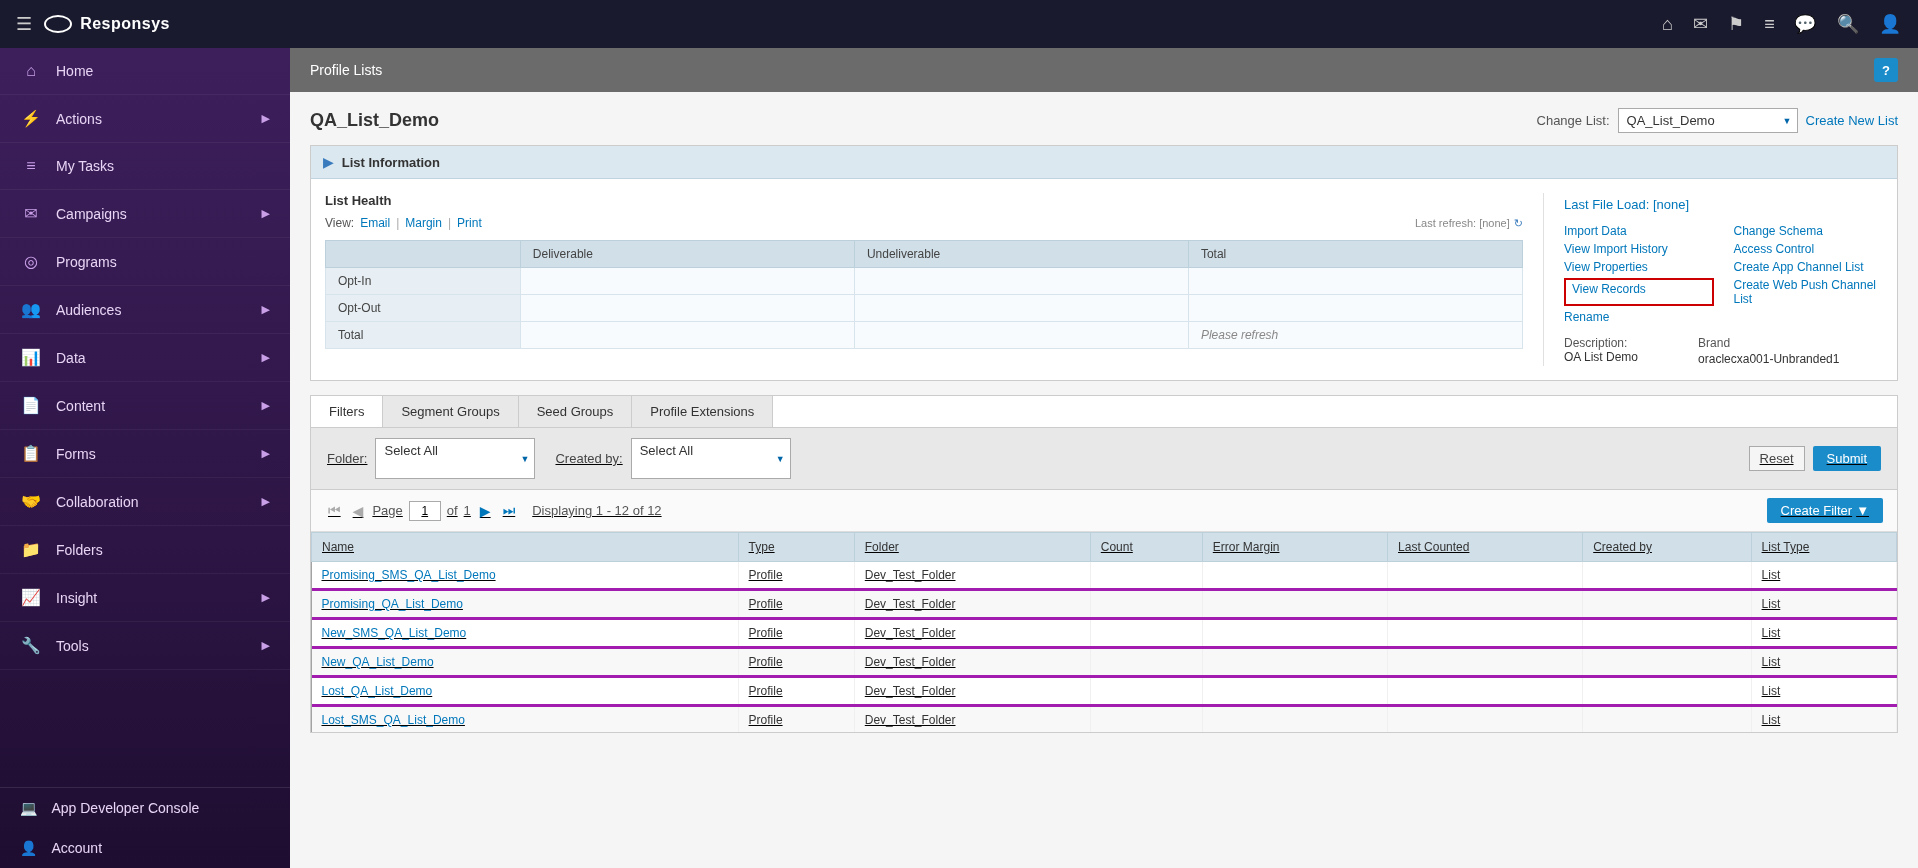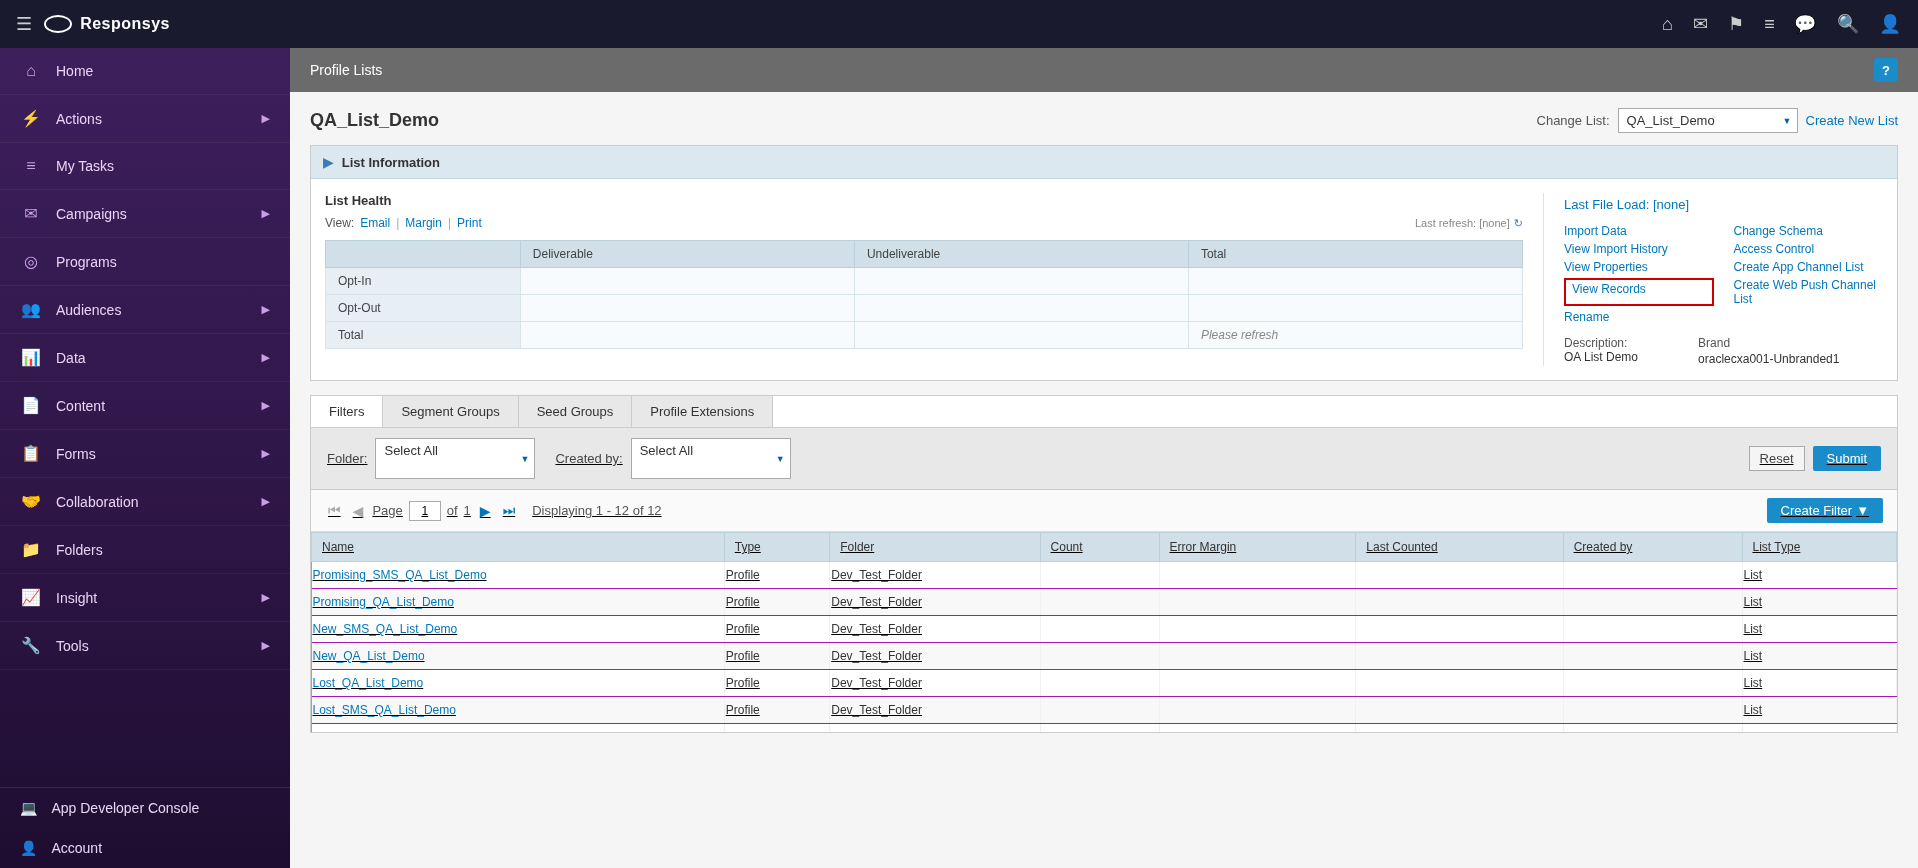--- a/index.html
+++ b/index.html
@@ -313,22 +313,22 @@
     .data-table th {
       background: #d0dfe8;
       padding: 7px 10px;
       text-align: left;
       border: 1px solid #bcd0dc;
       font-weight: normal;
       color: #333;
       white-space: nowrap;
     }
     .data-table td {
-      padding: 6px 1px;
-      border-bottom: 1px solid #a21caf;
+      padding: 6px 10px;
+      border-bottom: 3px solid #a21caf;
       border-right: 1px solid #f0f0f0;
       color: #333;
       background: #fff;
     }
     .data-table tr:nth-child(even) td { background: #f8f8f8; }
     .data-table a { color: #0077bb; text-decoration: none; }
 
     
     .table-wrapper { overflow-y: auto; max-height: 200px; position: relative; }
   </style>

